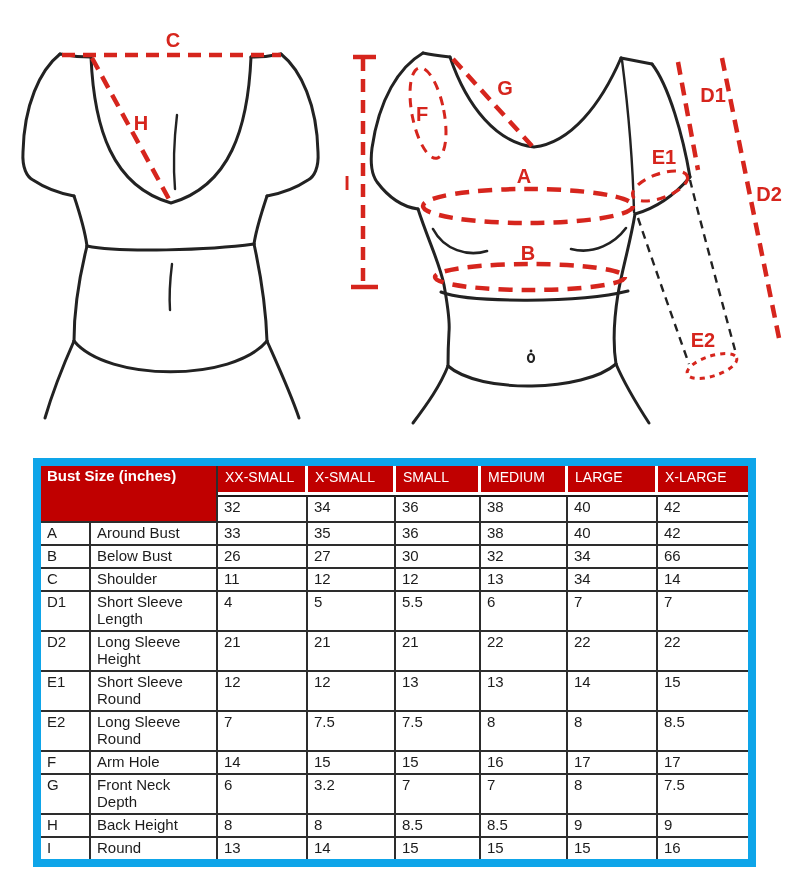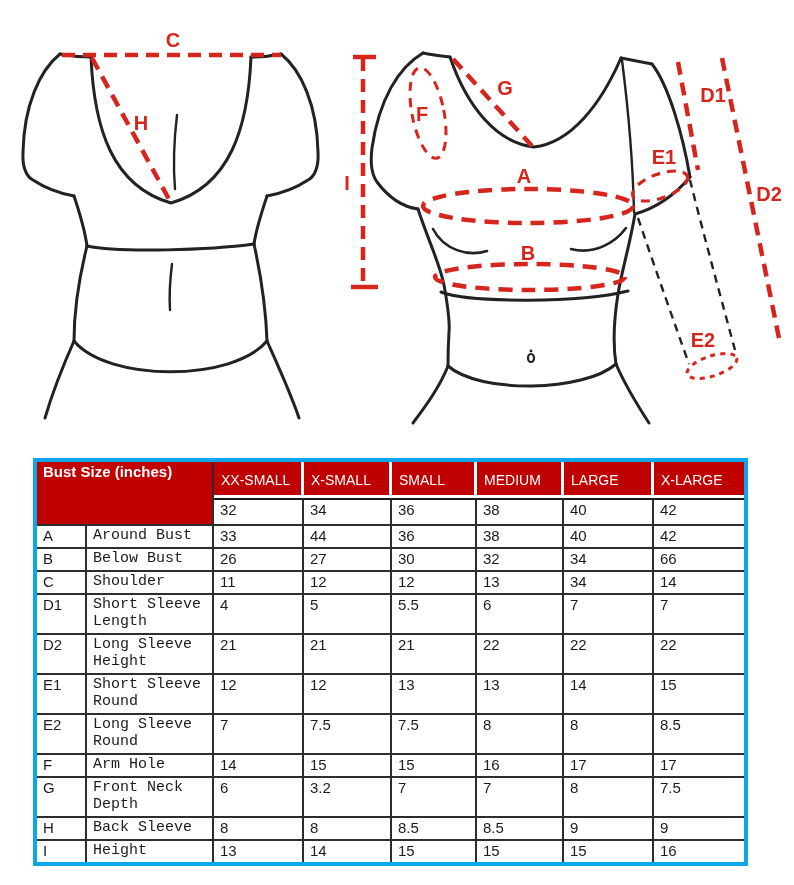--- a/index.html
+++ b/index.html
@@ -7,43 +7,43 @@
     position:relative; width:794px; height:885px; background:#ffffff;
     font-family:"Liberation Sans", sans-serif; overflow:hidden;
   }
   .diagram-area { position:absolute; top:0; left:0; width:794px; height:452px; }
   .diagram-area svg { display:block; }
   .ann-label { font-family:"Liberation Sans", sans-serif; font-weight:bold; font-size:20px; }
 
   table.size-table {
     position:absolute; top:458px; left:33px; width:707px;
     border-collapse:separate; border-spacing:0; table-layout:fixed;
-    border:4px solid #0ea5e9; font-size:15px; color:#1c1c1c;
+    border:8px solid #0ea5e9; font-size:15px; color:#1c1c1c;
   }
   table.size-table td, table.size-table th { vertical-align:top; text-align:left; overflow:hidden; }
   table.size-table th {
     background:#c00000; color:#ffffff; font-weight:400; font-size:14px;
-    height:21px; padding:10px 4px 2px 7px; line-height:16px;
+    height:21px; padding:3px 4px 2px 7px; line-height:16px;
     border-right:3px solid #ffffff; border-bottom:3px solid #ffffff; white-space:nowrap;
   }
   table.size-table th.last { border-right:none; }
   td.corner {
     background:#c00000; color:#ffffff; font-weight:700; font-size:15px;
     vertical-align:bottom; padding:0 4px 4px 5px;
     border-right:3px solid #ffffff; border-bottom:2px solid #2d2d2d; white-space:nowrap;
   }
   table.size-table td {
     padding:1px 4px 3px 6px; line-height:17px;
     border-right:2px solid #2d2d2d; border-bottom:2px solid #2d2d2d;
   }
   table.size-table td.last { border-right:none;margin-left:32px; }
   table.size-table tr.last-row td { border-bottom:none; }
   tr.bust-row td { border-top:2px solid #1a1a1a; height:20px; }
   td.code { padding-left:7px; }
-  td.name { padding-right:16px;font-family:Liberation Mono, monospace; }
+  td.name { padding-right:16px; }
 </style>
 </head>
 <body>
 
 <div class="page">
 
   <div class="diagram-area">
     <svg width="794" height="452" viewBox="0 0 794 452">
 
       <g fill="none" stroke="#222222" stroke-width="3" stroke-linecap="round">
@@ -150,21 +150,21 @@
         <td>36</td>
         <td>38</td>
         <td>40</td>
         <td class="last">42</td>
       </tr>
 
       <tr>
         <td class="code">A</td>
         <td class="name">Around Bust</td>
         <td>33</td>
-        <td>44</td>
+        <td>35</td>
         <td>36</td>
         <td>38</td>
         <td>40</td>
         <td class="last">42</td>
       </tr>
       <tr>
         <td class="code">B</td>
         <td class="name">Below Bust</td>
         <td>26</td>
         <td>27</td>
@@ -238,31 +238,31 @@
         <td class="name">Front Neck Depth</td>
         <td>6</td>
         <td>3.2</td>
         <td>7</td>
         <td>7</td>
         <td>8</td>
         <td class="last">7.5</td>
       </tr>
       <tr>
         <td class="code">H</td>
-        <td class="name">Back Sleeve</td>
+        <td class="name">Back Height</td>
         <td>8</td>
         <td>8</td>
         <td>8.5</td>
         <td>8.5</td>
         <td>9</td>
         <td class="last">9</td>
       </tr>
       <tr class="last-row">
         <td class="code">I</td>
-        <td class="name">Height</td>
+        <td class="name">Round</td>
         <td>13</td>
         <td>14</td>
         <td>15</td>
         <td>15</td>
         <td>15</td>
         <td class="last">16</td>
       </tr>
     </tbody>
   </table>
 </div>

